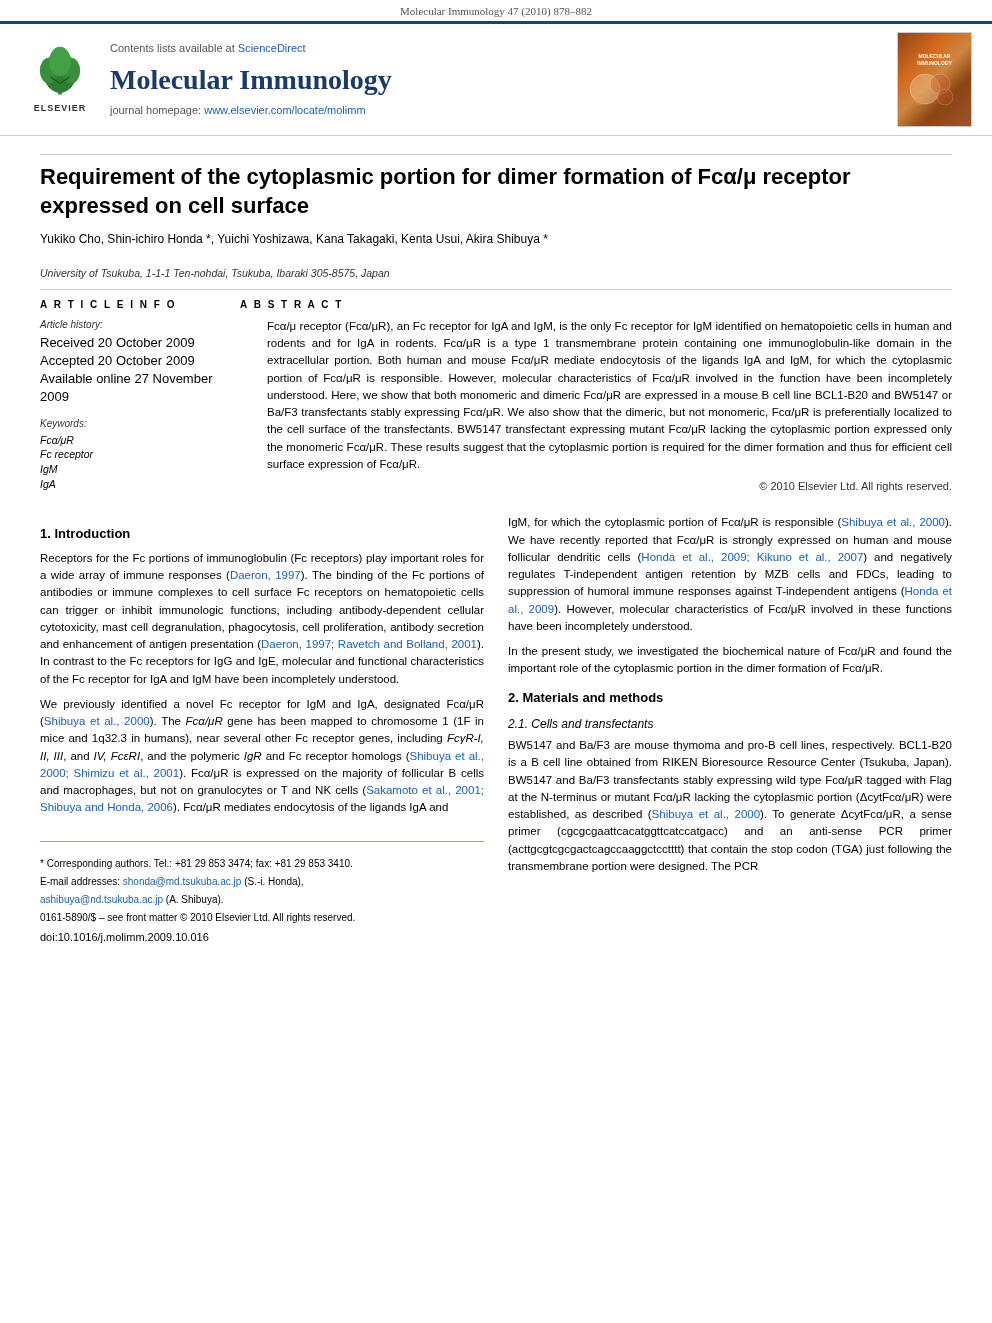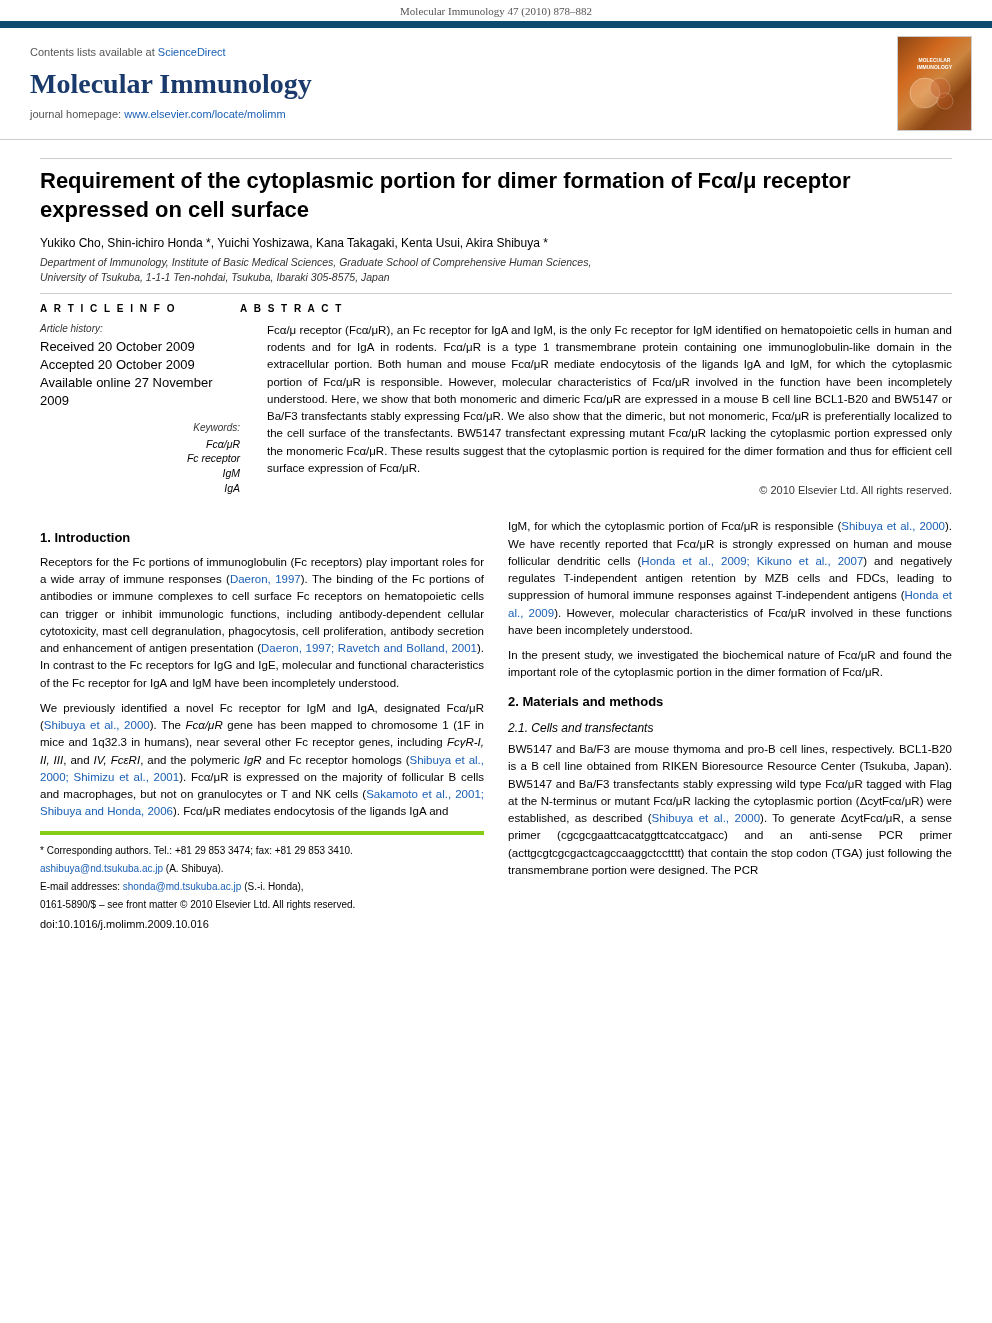--- a/index.html
+++ b/index.html
@@ -11,21 +11,21 @@
       min-height: 1323px;
       font-size: 13px;
       line-height: 1.4;
     }
 
     .top-bar {
       text-align: center;
       font-size: 11px;
       color: #555;
       padding: 4px 0 2px;
-      border-bottom: 7px solid #0c4a6e;
+      border-bottom: 3px solid #0c4a6e;
     }
 
     .header-section {
       display: flex;
       align-items: center;
       padding: 8px 20px;
       border-bottom: 1px solid #ccc;
     }
 
     .elsevier-logo {
@@ -187,21 +187,20 @@
     }
 
     .info-date {
       font-size: 13px;
       color: #000;
       font-family: Arial, sans-serif;
     }
 
     .keywords-block {
       margin-top: 8px;
-      text-align: right;
     }
 
     .keyword-item {
       font-size: 10.5px;
       color: #000;
       font-family: Arial, sans-serif;
       font-style: italic;
     }
 
     .abstract-text {
@@ -268,23 +267,23 @@
 
     .link-text {
       color: #1a5fb4;
     }
 
     .italic-text {
       font-style: italic;
     }
 
     .footnote-section {
-      border-top: 4px solid #84cc16;
-      margin-top: 10px;
-      padding-top: 8px;
+      border-top: 1px solid #84cc16;
+      margin-top: 24px;
+      padding-top: 14px;
       font-size: 10.5px;
       color: #000;
       font-family: Arial, sans-serif;
     }
 
     .footnote-line {
       margin-bottom: 3px;
       font-size: 10px;
       font-family: Arial, sans-serif;
     }
@@ -297,20 +296,37 @@
   </style>
 </head>
 <body>
 
 <div class="top-bar">
   <span>Molecular Immunology 47 (2010) 878–882</span>
 </div>
 
 <div class="header-section">
 
+  <div class="elsevier-logo">
+    <div class="elsevier-logo-inner">
+      <svg class="elsevier-tree" viewBox="0 0 60 60">
+
+        <rect x="28" y="42" width="4" height="12" fill="#2e7d32"></rect>
+
+        <ellipse cx="30" cy="30" rx="18" ry="22" fill="#2e7d32"></ellipse>
+        <ellipse cx="18" cy="28" rx="10" ry="14" fill="#388e3c"></ellipse>
+        <ellipse cx="42" cy="28" rx="10" ry="14" fill="#388e3c"></ellipse>
+        <ellipse cx="30" cy="18" rx="12" ry="16" fill="#43a047"></ellipse>
+
+        <line x1="30" y1="42" x2="20" y2="35" stroke="#1b5e20" stroke-width="1.5"></line>
+        <line x1="30" y1="42" x2="40" y2="35" stroke="#1b5e20" stroke-width="1.5"></line>
+      </svg>
+      <span class="elsevier-text">ELSEVIER</span>
+    </div>
+  </div>
 
   <div class="journal-center">
     <div class="sciencedirect-line">
       <span>Contents lists available at</span>
       <span class="link-text" style="cursor:pointer;">ScienceDirect</span>
     </div>
     <div class="journal-title-big">Molecular Immunology</div>
     <div class="journal-homepage">
       <span>journal homepage:</span>
       <span class="link-text" style="cursor:pointer;">www.elsevier.com/locate/molimm</span>
@@ -331,21 +347,21 @@
   </div>
 </div>
 
 <div class="content-area">
   <hr class="divider-line">
   <div class="article-main-title">Requirement of the cytoplasmic portion for dimer formation of Fcα/μ receptor expressed on cell surface</div>
   <div class="authors-line">
     <span>Yukiko Cho, Shin-ichiro Honda *, Yuichi Yoshizawa, Kana Takagaki, Kenta Usui, Akira Shibuya *</span>
   </div>
   <div class="affiliation-line">
-    <span>Department of Immunology, Institute of Basic Medical Sciences, Graduate School of Comprehensive Human Sciences,</span><br>
+    <br>
     <span>University of Tsukuba, 1-1-1 Ten-nohdai, Tsukuba, Ibaraki 305-8575, Japan</span>
   </div>
   <hr class="divider-line">
 
   <div class="two-col-section">
 
     <div class="left-col">
       <div class="section-header">A R T I C L E   I N F O</div>
       <div class="article-info-block">
         <div class="info-label">Article history:</div>
@@ -380,27 +396,27 @@
       </div>
       <div class="body-paragraph">
         We previously identified a novel Fc receptor for IgM and IgA, designated Fcα/μR (<span class="link-text">Shibuya et al., 2000</span>). The <span class="italic-text">Fcα/μR</span> gene has been mapped to chromosome 1 (1F in mice and 1q32.3 in humans), near several other Fc receptor genes, including <span class="italic-text">FcγR-I, II, III</span>, and <span class="italic-text">IV, FcεRI</span>, and the polymeric <span class="italic-text">IgR</span> and Fc receptor homologs (<span class="link-text">Shibuya et al., 2000; Shimizu et al., 2001</span>). Fcα/μR is expressed on the majority of follicular B cells and macrophages, but not on granulocytes or T and NK cells (<span class="link-text">Sakamoto et al., 2001; Shibuya and Honda, 2006</span>). Fcα/μR mediates endocytosis of the ligands IgA and
       </div>
 
       <div class="footnote-section">
         <div class="footnote-line">
           <span>* Corresponding authors. Tel.: +81 29 853 3474; fax: +81 29 853 3410.</span>
         </div>
         <div class="footnote-line">
-          <span class="link-text">ashibuya@nd.tsukuba.ac.jp</span>
-          <span>(A. Shibuya).</span>
-        </div>
-        <div class="footnote-line">
           <span>E-mail addresses:</span>
           <span class="link-text">shonda@md.tsukuba.ac.jp</span>
           <span>(S.-i. Honda),</span>
+        </div>
+        <div class="footnote-line">
+          <span class="link-text">ashibuya@nd.tsukuba.ac.jp</span>
+          <span>(A. Shibuya).</span>
         </div>
         <div class="footnote-line">0161-5890/$ – see front matter © 2010 Elsevier Ltd. All rights reserved.</div>
         <div class="doi-line">
           <span>doi:10.1016/j.molimm.2009.10.016</span>
         </div>
       </div>
     </div>
 
     <div class="body-col">
       <div class="body-paragraph">

